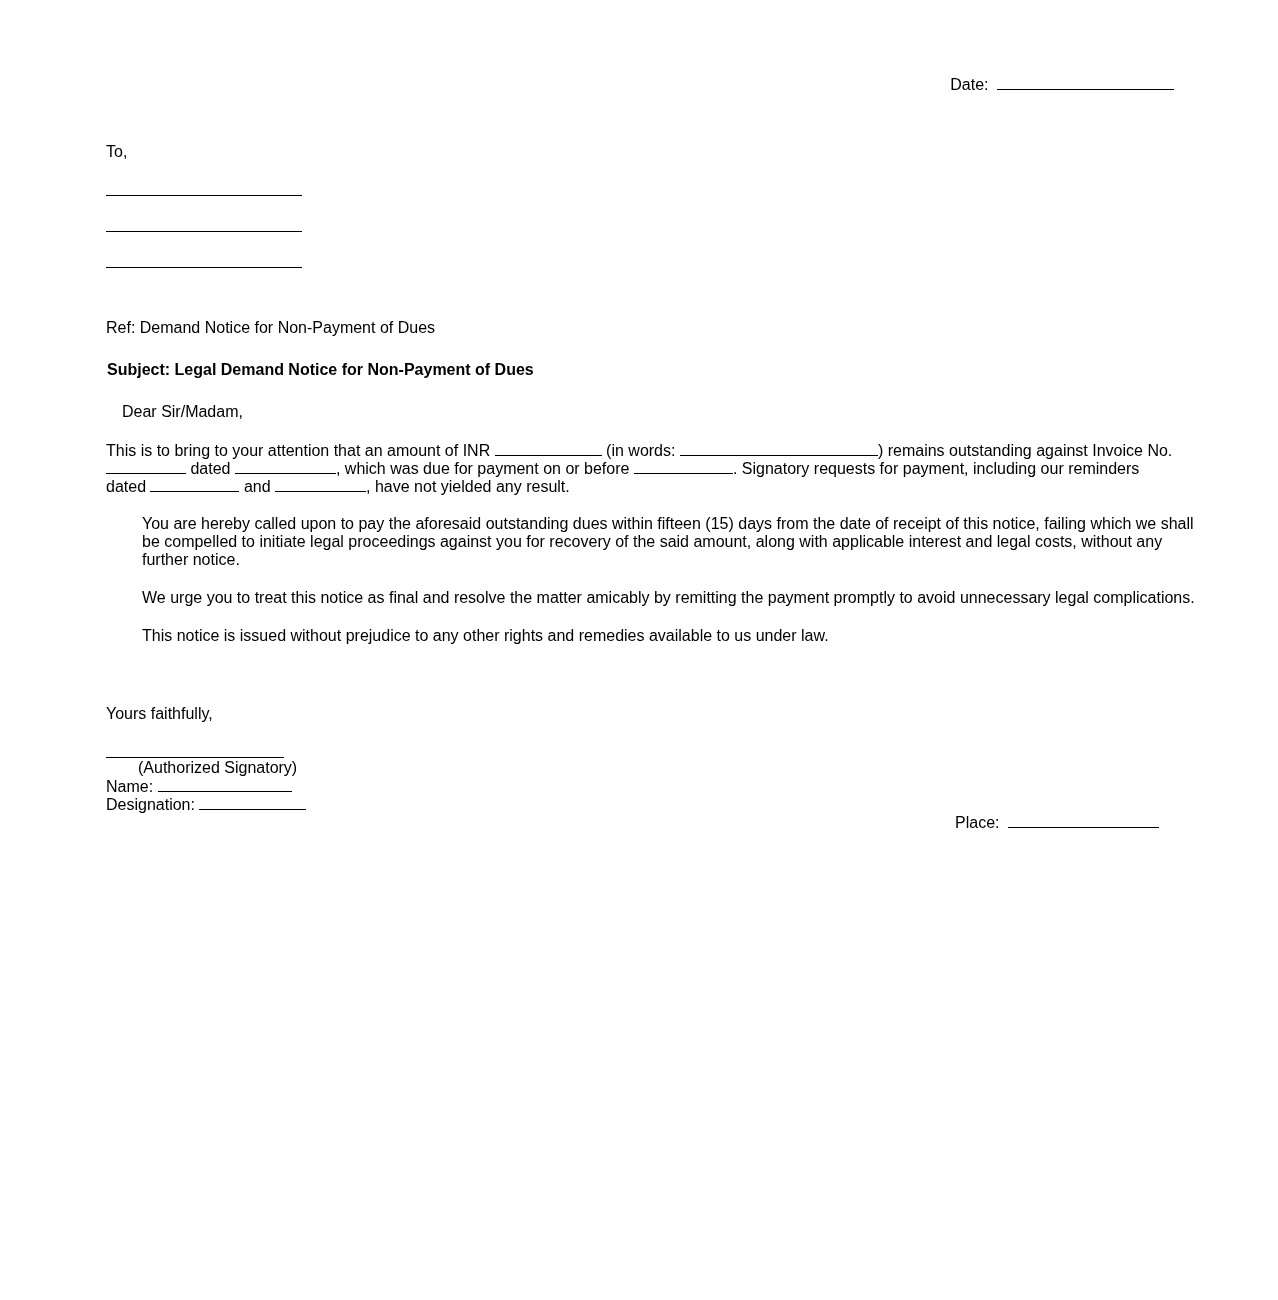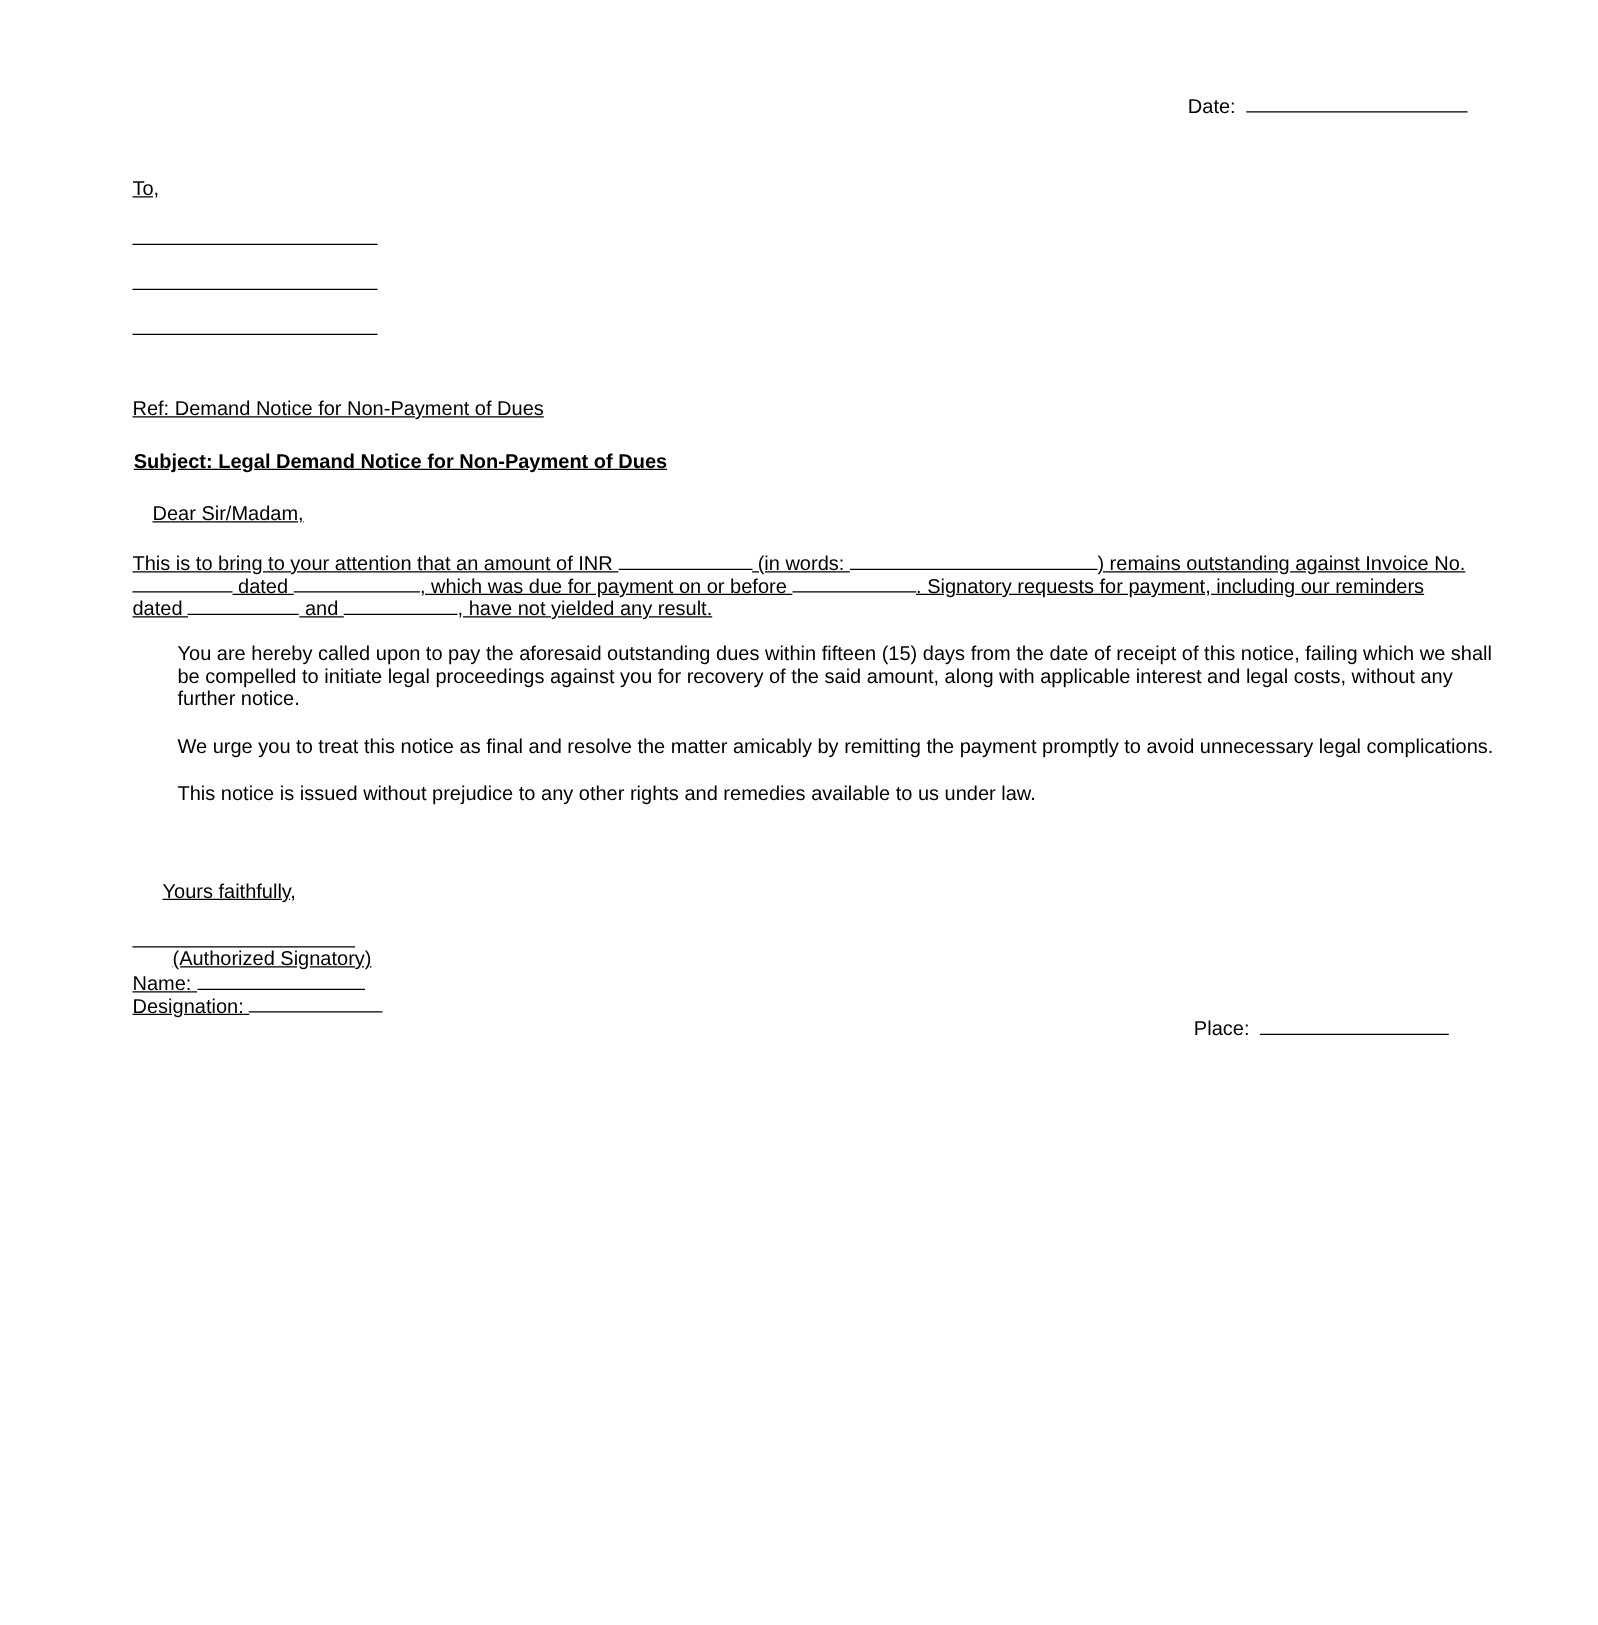--- a/index.html
+++ b/index.html
@@ -19,21 +19,20 @@
     .page {
       position: absolute;
       left: 106px;
       top: 0;
       width: 1068px;
     }
     .line {
       position: absolute;
       white-space: pre;
       line-height: 18px;
-      text-decoration: underline;
     }
     .blank {
       display: inline-block;
       border-bottom: 1px solid #000;
       height: 14px;
       vertical-align: baseline;
     }
     .date-row {
       position: absolute;
       top: 75px;
@@ -95,21 +94,21 @@
   <div class="line" style="top:441px; left:0;"><span>This is to bring to your attention that an amount of INR </span><span class="blank" style="width:107px;"></span><span> (in words: </span><span class="blank" style="width:198px;"></span><span>) remains outstanding against Invoice No.</span></div>
   <div class="line" style="top:459px; left:0;"><span class="blank" style="width:80px;"></span><span> dated </span><span class="blank" style="width:101px;"></span><span>, which was due for payment on or before </span><span class="blank" style="width:99px;"></span><span>. Signatory requests for payment, including our reminders</span></div>
   <div class="line" style="top:477px; left:0;"><span>dated </span><span class="blank" style="width:89px;"></span><span> and </span><span class="blank" style="width:91px;"></span><span>, have not yielded any result.</span></div>
 
   <div class="para" style="top:515px; width:1064px;">You are hereby called upon to pay the aforesaid outstanding dues within fifteen (15) days from the date of receipt of this notice, failing which we shall be compelled to initiate legal proceedings against you for recovery of the said amount, along with applicable interest and legal costs, without any further notice.</div>
 
   <div class="para" style="top:589px;">We urge you to treat this notice as final and resolve the matter amicably by remitting the payment promptly to avoid unnecessary legal complications.</div>
 
   <div class="para" style="top:627px;">This notice is issued without prejudice to any other rights and remedies available to us under law.</div>
 
-  <div class="line" style="top:705px; left:0;margin-left:24px;">Yours faithfully,</div>
+  <div class="line" style="top:705px; left:0;">Yours faithfully,</div>
   <div class="sig-line"></div>
   <div class="line" style="top:759px; left:0;margin-left:32px;">(Authorized Signatory)</div>
   <div class="line" style="top:777px; left:0;"><span>Name:</span> <span class="blank" style="width:134px;"></span></div>
   <div class="line" style="top:795px; left:0;"><span>Designation:</span> <span class="blank" style="width:107px;"></span></div>
 
   <div class="place-row">
     <span>Place:</span>
     <span class="blank" style="width:151px; margin-left:4px;"></span>
   </div>
 

